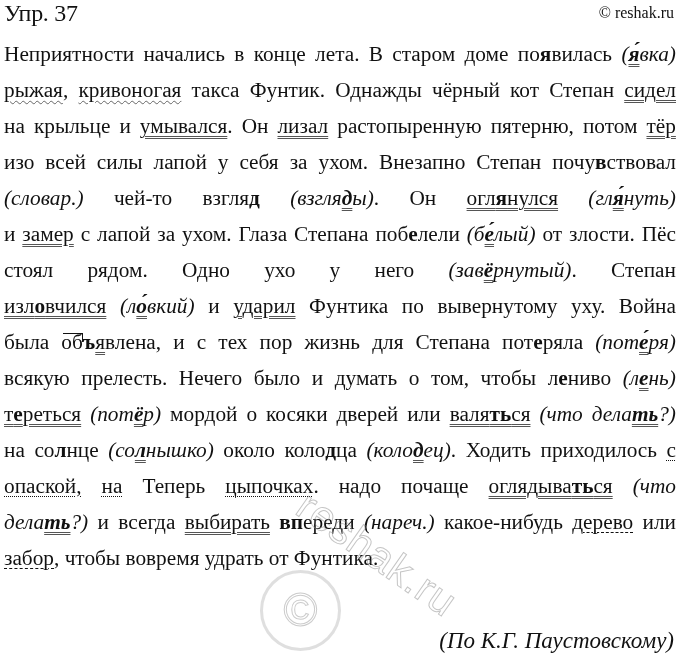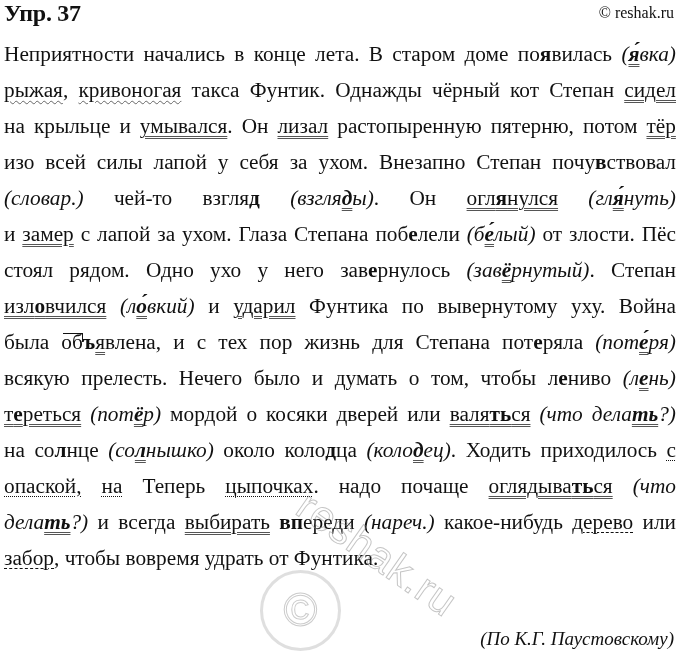--- a/index.html
+++ b/index.html
@@ -5,42 +5,42 @@
     html, body { margin: 0; padding: 0; background: #ffffff; }
     body {
       width: 680px; height: 653px; position: relative; overflow: hidden;
       font-family: "Liberation Serif", "DejaVu Serif", serif;
       color: #111111;
     }
     .header {
       position: absolute; left: 4px; right: 6px; top: 0px; height: 30px;
       display: flex; justify-content: space-between; align-items: flex-start;
     }
-    .ex-title { font-weight: bold; font-size: 24px; line-height: 26px; letter-spacing: -0.3px; }
+    .ex-title { font-weight: normal; font-size: 24px; line-height: 26px; letter-spacing: -0.3px; }
     .site { font-size: 16px; line-height: 26px; }
     .text {
       position: absolute; left: 4px; top: 36px; width: 672px;
       font-size: 21.3px; line-height: 36px;
     }
     .line {
       display: flex; justify-content: space-between; white-space: nowrap; height: 36px;
     }
     .line.last { justify-content: flex-start; gap: 5px; }
     .i { font-style: italic; }
     .u2 { text-decoration: underline double; text-decoration-thickness: 1px; text-underline-offset: 3px; text-decoration-color: #555; }
     .uw { text-decoration: underline wavy; text-decoration-thickness: 1px; text-underline-offset: 3px; text-decoration-color: #666; }
     .ud { text-decoration: underline dashed; text-decoration-thickness: 1px; text-underline-offset: 3px; }
     .udd { text-decoration: underline dotted; text-decoration-thickness: 1px; text-underline-offset: 3px; }
     .ov { position: relative; margin-top: 40px; }
     .ov::before {
       content: ""; position: absolute; left: 2px; right: 0px; top: 3px; height: 8px;
       border-top: 1.5px solid #111; border-right: 1.5px solid #111;
     }
     .author {
-      position: absolute; right: 6px; top: 628px; font-size: 19px; font-style: italic;
+      position: absolute; right: 6px; top: 628px; font-size: 23px; font-style: italic;
     }
     .watermark {
       position: absolute; left: 255px; top: 500px; width: 200px; height: 150px;
       pointer-events: none; color: rgba(160,160,160,0.35);
       font-family: "Liberation Sans", sans-serif;
     }
     .wm-text {
       position: absolute; left: 30px; top: 30px; font-size: 42px; transform: rotate(35deg);
       letter-spacing: 1px; -webkit-text-stroke: 1px rgba(140,140,140,0.5); color: transparent;
     }
@@ -139,21 +139,20 @@
     <span>Пёс</span>
   </div>
 
   <div class="line">
     <span>стоял</span>
     <span>рядом.</span>
     <span>Одно</span>
     <span>ухо</span>
     <span>у</span>
     <span>него</span>
-    <span><span>зав</span><b>е</b><span>рнулось</span></span>
     <span><span class="i"><span>(зав</span><b class="u2">ё</b><span>рнутый)</span></span><span>.</span></span>
     <span>Степан</span>
   </div>
 
   <div class="line">
     <span class="u2"><span>изл</span><b>о</b><span>вчился</span></span>
     <span class="i"><span>(л</span><b class="u2">о́</b><span>вкий)</span></span>
     <span>и</span>
     <span class="u2">ударил</span>
     <span>Фунтика</span>

